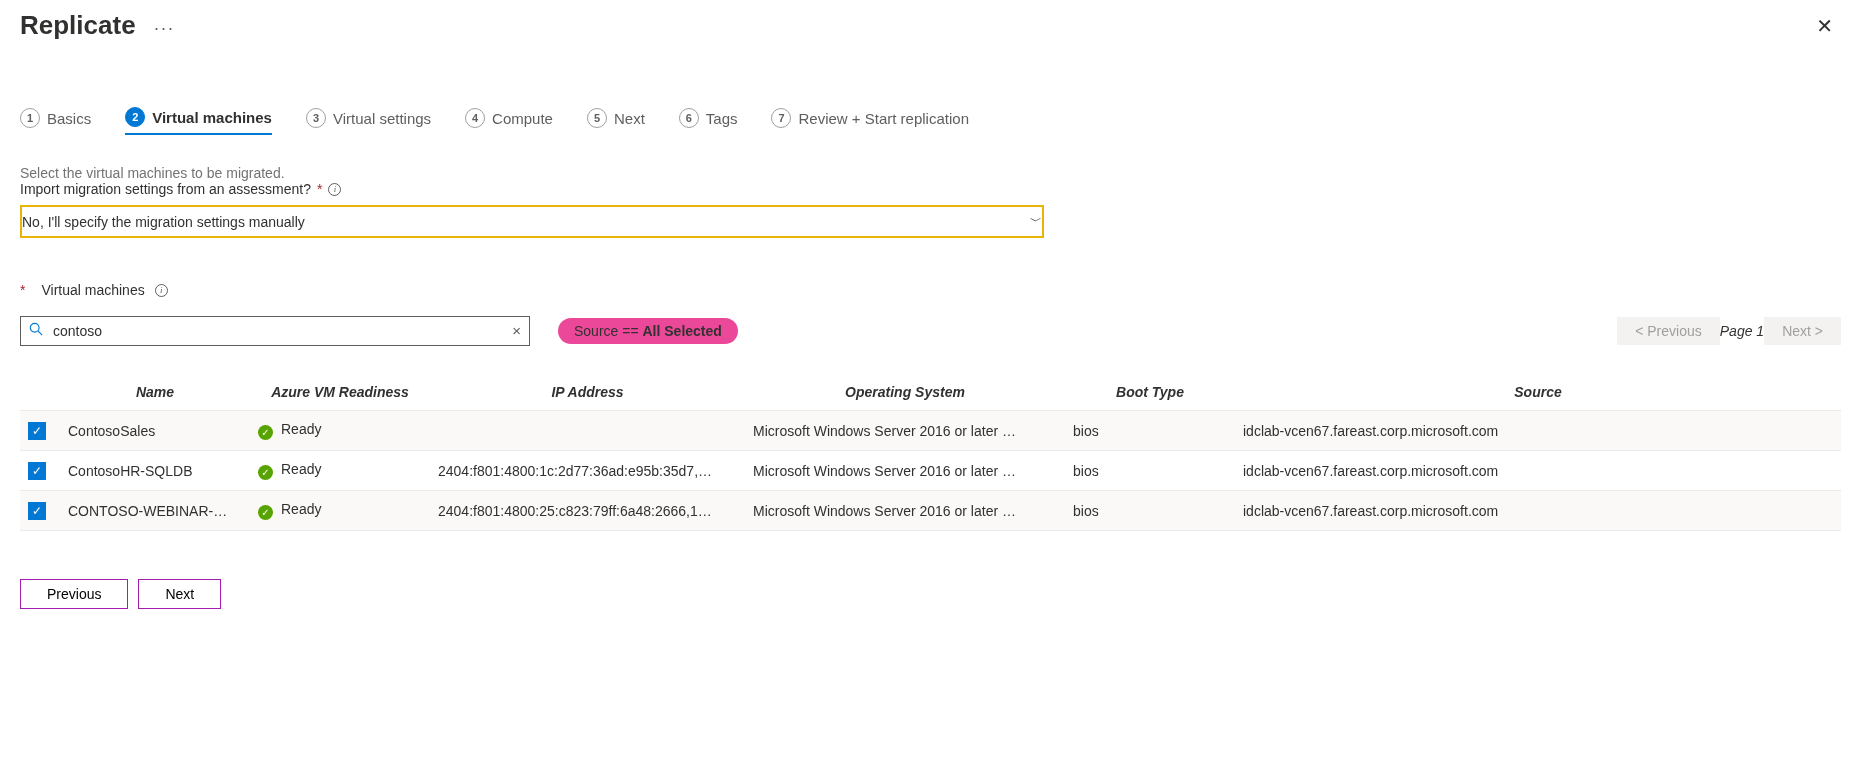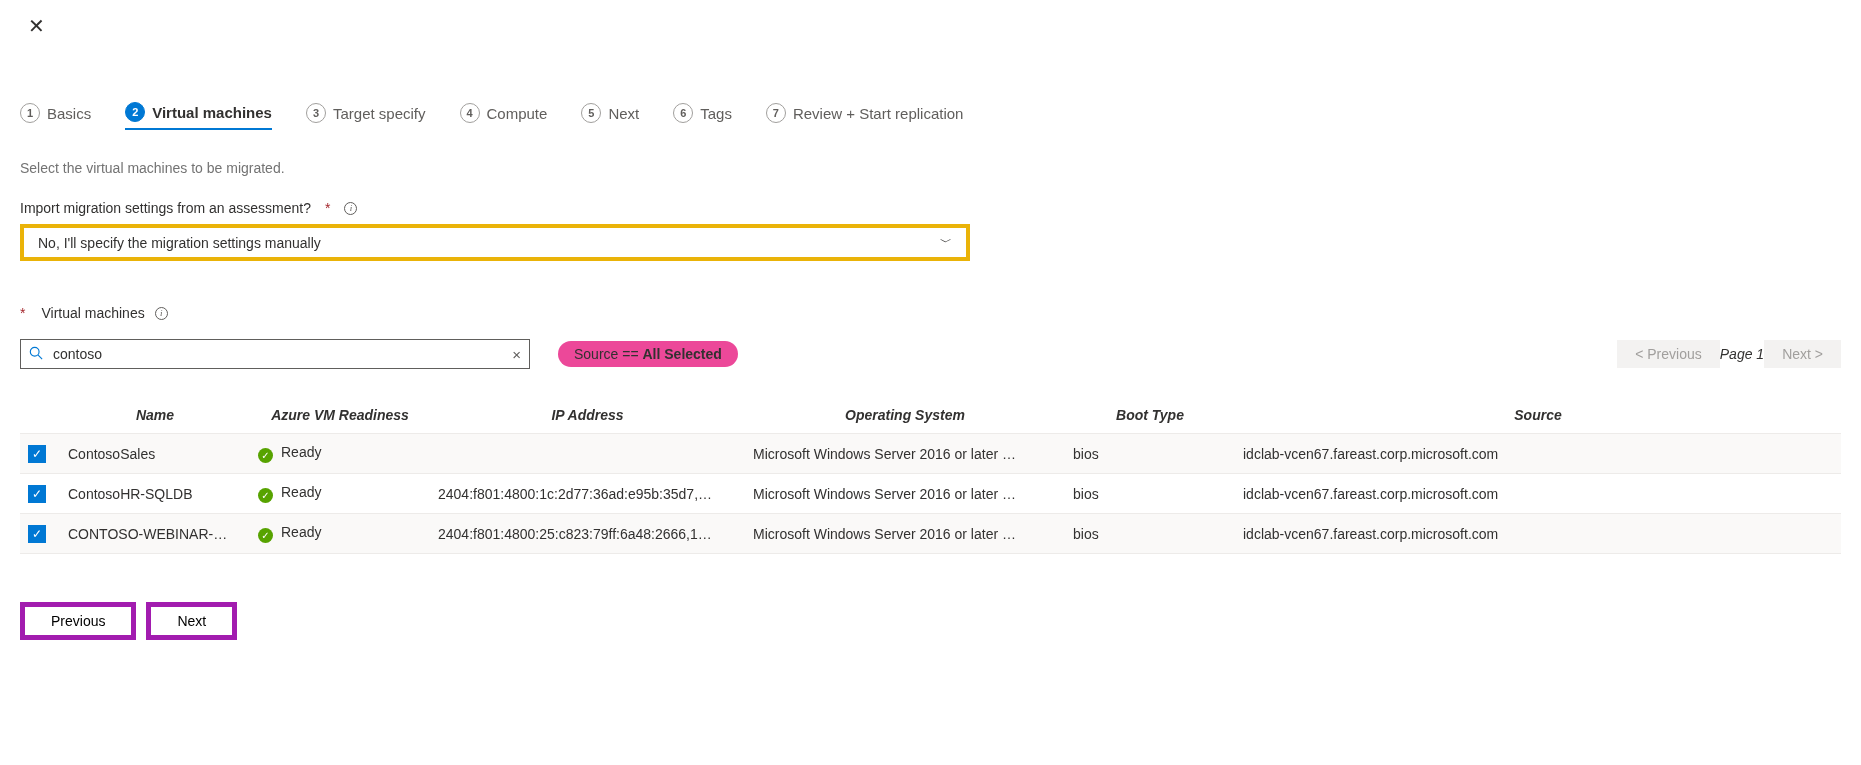--- a/index.html
+++ b/index.html
@@ -23,43 +23,43 @@
   .step-circle {
     width: 20px; height: 20px; border-radius: 50%;
     border: 1px solid #a19f9d; color: #605e5c;
     display: inline-flex; align-items: center; justify-content: center;
     font-size: 11px; font-weight: 600;
   }
   .tab.active .step-circle { background: #0078d4; border-color: #0078d4; color: #fff; }
 
   .subtext { margin-top: 30px; font-size: 14px; color: #737373; }
 
-  .field-label { margin-top: 24px; font-size: 14px; display: flex; align-items: center; gap: 14px; }
+  .field-label { font-size: 14px; display: flex; align-items: center; gap: 6px; }
   .req { color: #a4262c; }
   .info-icon {
     width: 13px; height: 13px; border: 1px solid #605e5c; border-radius: 50%;
     display: inline-flex; align-items: center; justify-content: center;
     font-size: 9px; color: #605e5c; font-style: italic; font-family: Georgia, serif;
   }
   .select-box {
-    margin-top: 8px; width: 950px; max-width: 100%;
-    border: 4px solid #eab308; padding: 6px 14px;
+    margin-top: 8px; width: 1024px; max-width: 100%;
+    border: 2px solid #eab308; padding: 6px 0;
     display: flex; justify-content: space-between; align-items: center;
     font-size: 14px; cursor: pointer; background: #fff;
   }
   .chev { font-size: 12px; color: #323130; }
 
   .section-label { margin-top: 44px; font-size: 14px; display: flex; align-items: center; gap: 10px; }
   .section-label .req { margin-right: 6px; }
 
   .toolbar-row {
     margin-top: 18px; display: flex; align-items: center; gap: 28px;
   }
   .search-box {
-    display: flex; align-items: center; gap: 8px;
+    display: flex; align-items: flex-start; gap: 8px;
     border: 1px solid #605e5c; padding: 5px 8px; width: 510px;
     font-size: 14px;
   }
   .search-box input {
     border: none; outline: none; flex: 1; font-size: 14px;
     font-family: inherit; color: #323130;
   }
   .search-icon { color: #0078d4; font-size: 14px; }
   .clear-x { color: #605e5c; font-size: 15px; cursor: pointer; }
 
@@ -105,43 +105,47 @@
   .ready-dot {
     width: 15px; height: 15px; border-radius: 50%; background: #57a300;
     display: inline-flex; align-items: center; justify-content: center;
     color: #fff; font-size: 10px; margin-right: 8px; vertical-align: -2px;
   }
 
   .footer {
     margin-top: 48px; display: flex; gap: 10px;
   }
   .btn {
-    border: 5px solid #a21caf; background: #fff; padding: 6px 26px;
+    border: 1px solid #a21caf; background: #fff; padding: 6px 26px;
     font-size: 14px; cursor: pointer; font-family: inherit;
   }
 </style>
 </head>
 <body>
 
 <div class="header-row">
+  <div class="title-wrap">
+    <h1>Replicate</h1>
+    <span class="ellipsis-icon">···</span>
+  </div>
   <span class="close-x">✕</span>
 </div>
 
 <div class="tabs">
   <div class="tab">
     <span class="step-circle">1</span>
     <span>Basics</span>
   </div>
   <div class="tab active">
     <span class="step-circle">2</span>
     <span>Virtual machines</span>
   </div>
   <div class="tab">
     <span class="step-circle">3</span>
-    <span>Target specify</span>
+    <span>Virtual settings</span>
   </div>
   <div class="tab">
     <span class="step-circle">4</span>
     <span>Compute</span>
   </div>
   <div class="tab">
     <span class="step-circle">5</span>
     <span>Next</span>
   </div>
   <div class="tab">

